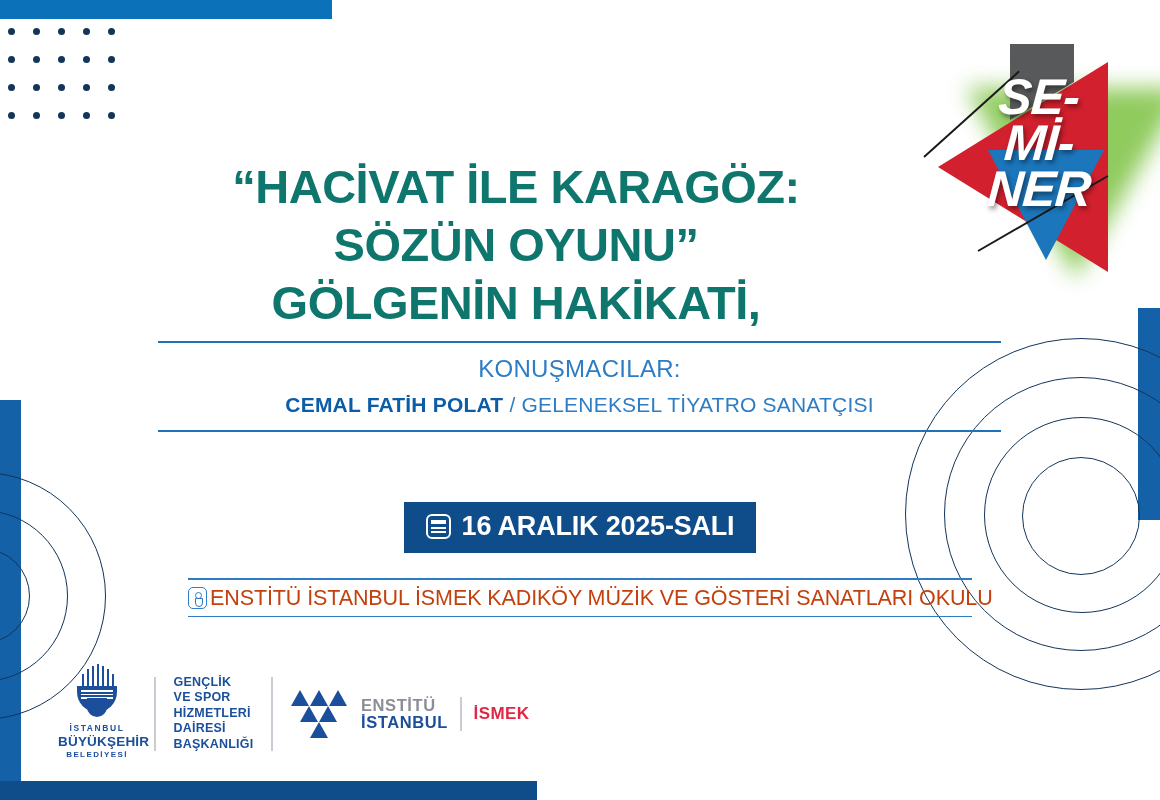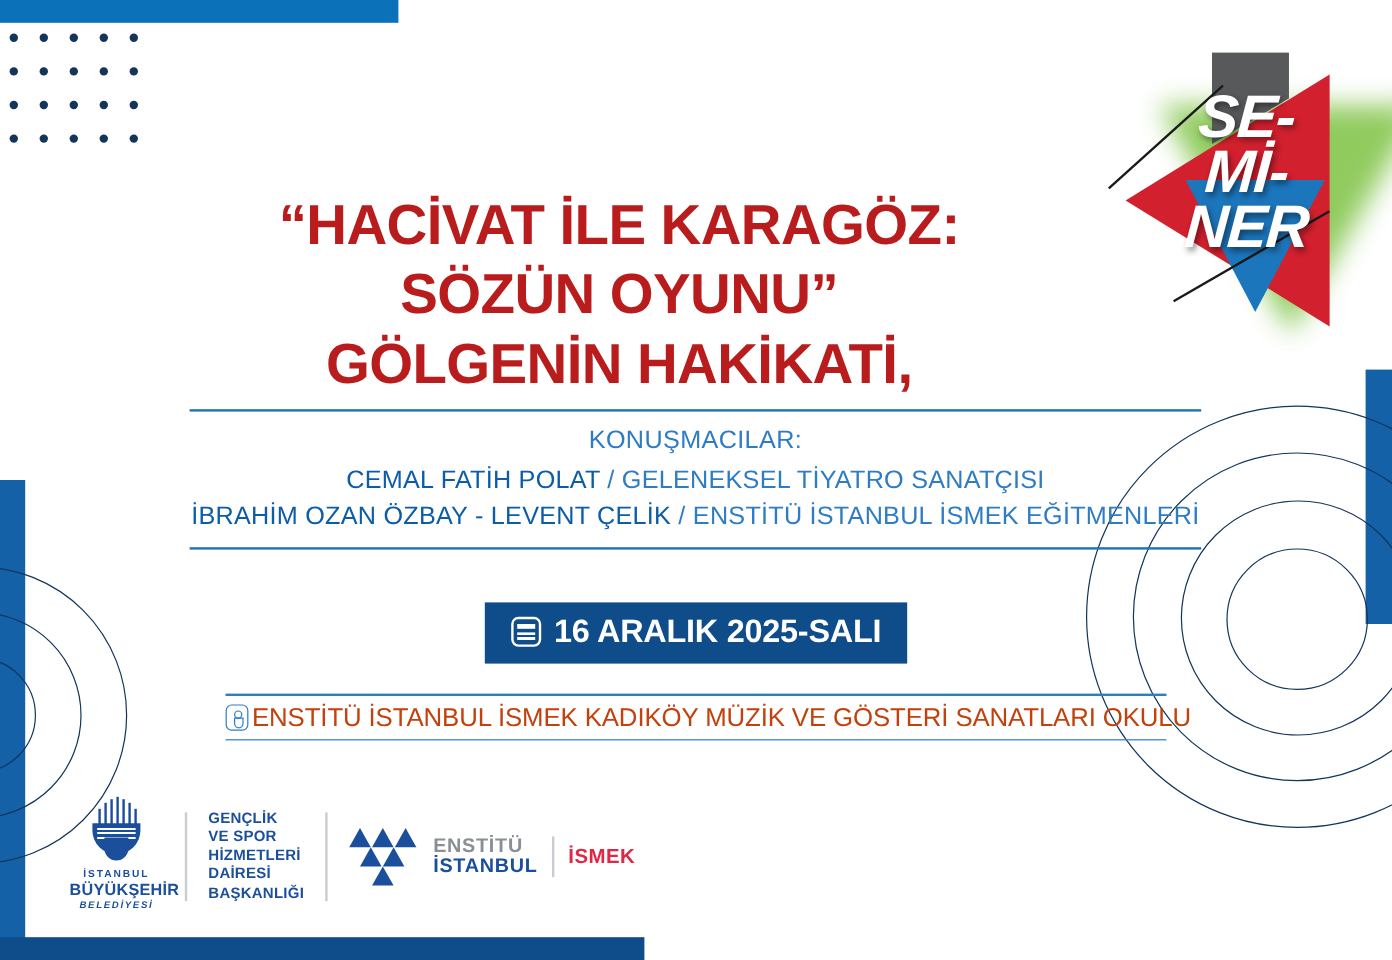--- a/index.html
+++ b/index.html
@@ -118,21 +118,21 @@
     font-style: italic;
     text-shadow: 2px 3px 5px rgba(0,0,0,.45);
   }
   .seminer .label div { transform: skewX(-4deg); }
 
   
   .title {
     position: absolute; left: 0; top: 158px;
     width: 1032px;
     text-align: center;
-    color: #b91c1c;
+    color: #0f766e;
     font-weight: 800;
     font-size: 47px;
     line-height: 58px;
     letter-spacing: -0.5px;
   }
   .title div { white-space: nowrap; }
 
   
   .speakers {
     position: absolute; left: 158px; top: 341px;
@@ -141,36 +141,36 @@
   .rule {
     width: 100%; height: 2px;
     background: #1E72B8;
   }
   .speakers-body {
     padding: 12px 0 10px;
     text-align: center;
   }
   .kon {
     color: #2E7CC4;
-    font-size: 21px;
+    font-size: 24px;
     font-weight: 400;
     letter-spacing: .3px;
     margin-bottom: 7px;
   }
   .sp-line {
     font-size: 21px;
     line-height: 30px;
     color: #2E7CC4;
     font-weight: 400;
     letter-spacing: .2px;
     white-space: nowrap;
   }
   .sp-line b {
     color: #0C5CA8;
-    font-weight: 400;
+    font-weight: 700;
   }
 
   
   .badges {
     position: absolute; left: 0; top: 502px;
     width: 1160px;
     display: flex; justify-content: center; align-items: stretch;
     gap: 24px;
   }
   .badge {
@@ -278,21 +278,21 @@
   .ibb-min {
     position: absolute; width: 2.4px; background: #1B4F9C;
   }
   .ibb-rows {
     position: absolute; left: 17px; top: 22px;
     width: 32px; height: 10px;
     background: repeating-linear-gradient(to bottom,#ffffff 0 1.6px, transparent 1.6px 3.6px);
   }
   .ibb-l1 { font-size: 8.5px; font-weight: 700; letter-spacing: 1.6px; }
   .ibb-l2 { font-size: 13.5px; font-weight: 800; letter-spacing: .2px; margin: 1px 0; }
-  .ibb-l3 { font-size: 8px; font-weight: 700; letter-spacing: 1.4px; font-style: italic; }
+  .ibb-l3 { font-size: 8px; font-weight: 700; letter-spacing: 1.4px; }
 
   .vsep { width: 1.6px; height: 74px; background: #c9cdd3; margin: 0 18px; }
 
   .genclik {
     color: #1B4F9C;
     font-size: 12.5px;
     font-weight: 800;
     line-height: 15.5px;
     letter-spacing: .2px;
   }
@@ -379,23 +379,20 @@
     <div>GÖLGENİN HAKİKATİ,</div>
   </div>
 
   <div class="speakers">
     <div class="rule"></div>
     <div class="speakers-body">
       <div class="kon">KONUŞMACILAR:</div>
       <div class="sp-line">
         <b>CEMAL FATİH POLAT</b><span> / GELENEKSEL TİYATRO SANATÇISI</span>
       </div>
-      <div class="sp-line">
-        <b>İBRAHİM OZAN ÖZBAY - LEVENT ÇELİK</b><span> / ENSTİTÜ İSTANBUL İSMEK EĞİTMENLERİ</span>
-      </div>
     </div>
     <div class="rule"></div>
   </div>
 
   <div class="badges">
     <div class="badge badge-date">
       <span class="bicon cal"></span>
       <span>16 ARALIK 2025-SALI</span>
     </div>
   </div>

